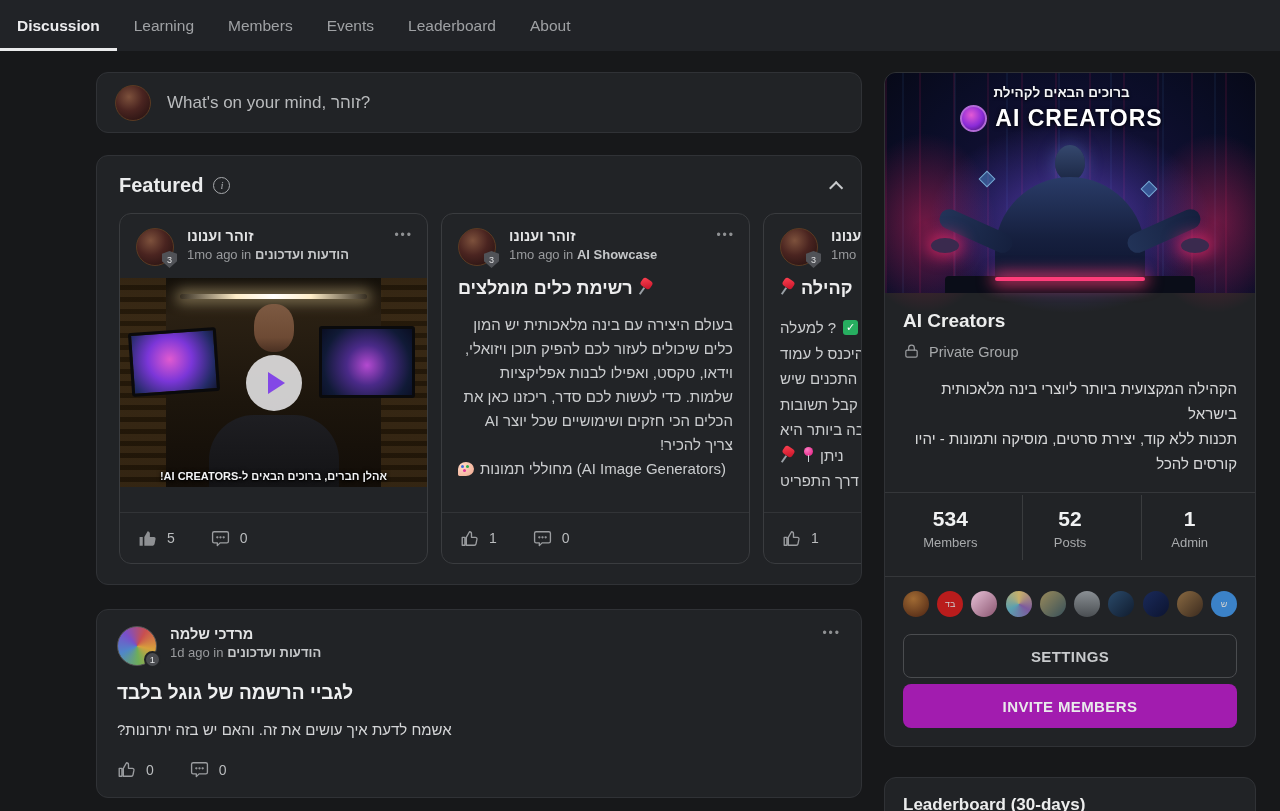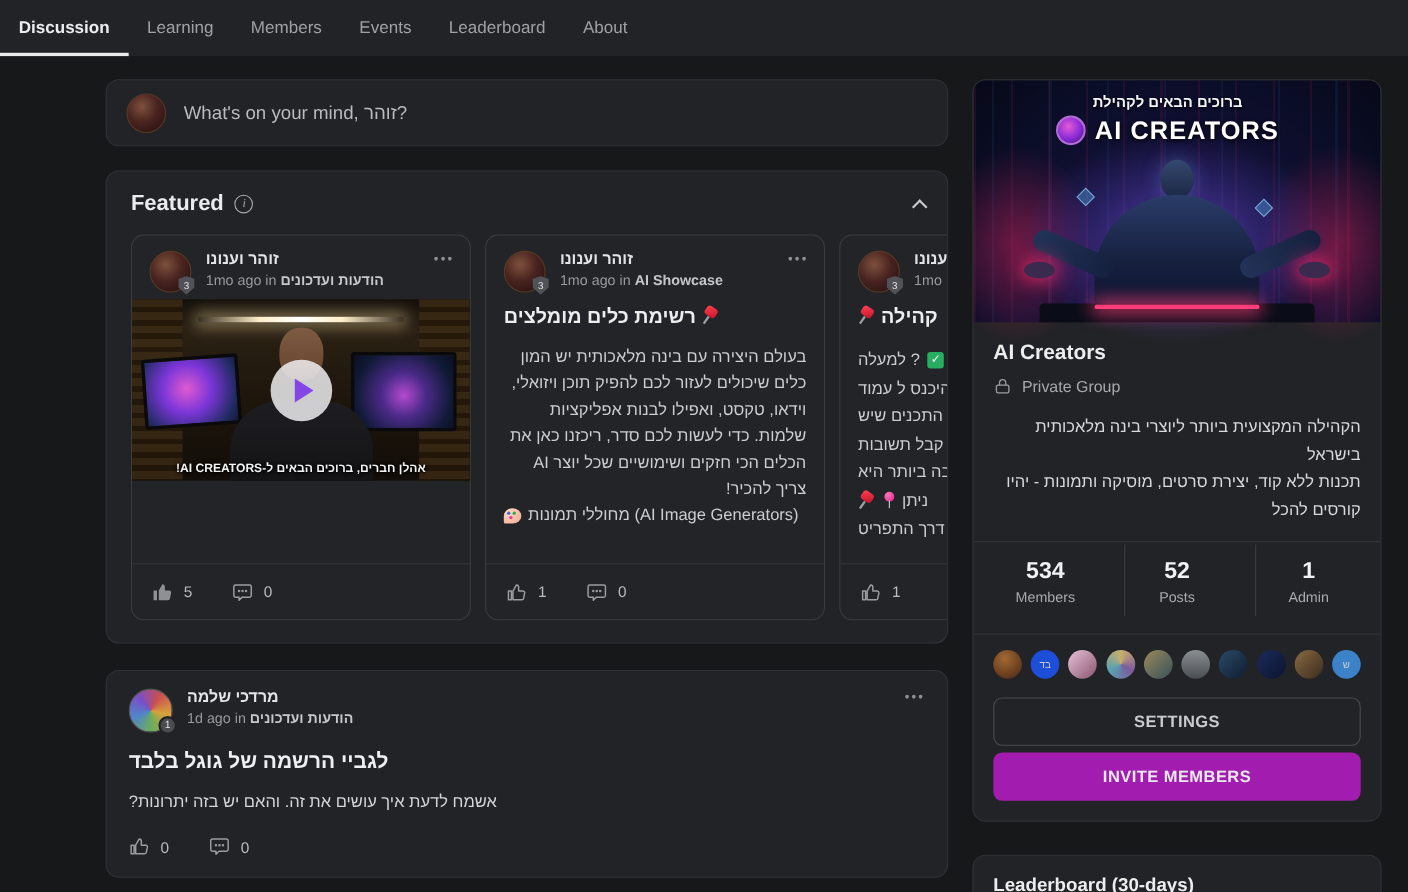--- a/index.html
+++ b/index.html
@@ -78,21 +78,21 @@
   .em-rpin { width:10px; height:16px; position:relative; }
   .em-rpin::before { content:""; position:absolute; left:1px; top:0; width:9px; height:9px;
     background:radial-gradient(circle at 35% 30%,#ff7ac2,#e0187e); border-radius:50%; }
   .em-rpin::after { content:""; position:absolute; left:4.5px; top:8px; width:1.5px; height:7px; background:#c9ced4; }
   .em-palette { width:16px; height:14px; background:radial-gradient(circle at 30% 30%,#ffd9c4,#f0a890);
     border-radius:50% 50% 50% 10%; position:relative; }
   .em-palette::before { content:""; position:absolute; left:3px; top:3px; width:3px; height:3px;
     border-radius:50%; background:#3f67d8; box-shadow:5px 0 0 #2fae4f, 2px 4px 0 #e0389a; }
 
   
-  .thumb { position:relative; height:165px; margin-top:6px; overflow:hidden;
+  .thumb { position:relative; height:209px; margin-top:12px; overflow:hidden;
     background:linear-gradient(180deg,#14100a 0%,#2a2013 18%,#1c150c 60%,#120d08 100%);padding-left:48px; }
   .wood { position:absolute; top:0; bottom:0; width:46px;
     background:repeating-linear-gradient(180deg,#3c2b15 0 7px,#241808 7px 12px); opacity:.8; }
   .wood.l { left:0; } .wood.r { right:0; }
   .ceillight { position:absolute; top:16px; left:60px; right:60px; height:5px; border-radius:3px;
     background:linear-gradient(90deg,rgba(255,240,200,.1),#ffeec9 30%,#fff 50%,#ffeec9 70%,rgba(255,240,200,.1));
     box-shadow:0 0 14px 4px rgba(255,230,170,.45); }
   .monitor { position:absolute; border:3px solid #0a0a0c; border-radius:3px; }
   .mon-l { left:10px; top:52px; width:88px; height:64px; transform:rotate(-4deg);
     background:radial-gradient(circle at 45% 45%,#e05ad0 0%,#7b36d8 40%,#232b66 80%,#141834 100%); }
@@ -181,21 +181,21 @@
   .g-desc { margin-top:16px; font-size:15px; line-height:25px; color:#d8d9da; white-space:pre-line; }
   .hr { border-top:1px solid #35373a; margin:16px -18px 0; }
   .stats { display:flex; margin-top:2px;gap:24px; }
   .stat { flex:1; text-align:center; padding:12px 0 10px; }
   .stat + .stat { border-left:1px solid #3a3c3e; }
   .stat-v { font-size:21px; font-weight:700; color:#f0f1f2; }
   .stat-l { font-size:13px; color:#a8aaac; margin-top:4px; }
   .avrow { display:flex; justify-content:space-between; margin-top:14px; }
   .avrow .avatar { width:26px; height:26px; font-size:9px; color:#cdcfd1; display:flex;
     align-items:center; justify-content:center; cursor:pointer; }
-  .a1{background:radial-gradient(circle at 40% 30%,#a06a33,#4a2313);} .a2{background:#1d4ed8;}
+  .a1{background:radial-gradient(circle at 40% 30%,#a06a33,#4a2313);} .a2{background:#b91c1c;}
   .a3{background:linear-gradient(135deg,#e8c2d8,#8a5570);} .a4{background:conic-gradient(#c8b06a,#7c5a9e,#5aa0b0,#c8b06a);}
   .a5{background:linear-gradient(135deg,#9a8a5a,#37505a);} .a6{background:linear-gradient(180deg,#8a8f94,#4a4e52);}
   .a7{background:linear-gradient(135deg,#2a4a6a,#101c2e);} .a8{background:linear-gradient(135deg,#1a2a5a,#0c1430);}
   .a9{background:linear-gradient(135deg,#8a6a42,#3a2a1e);} .a10{background:#3b82c8; font-size:11.5px; color:#fff;}
   .btn { height:44px; border-radius:8px; display:flex; align-items:center; justify-content:center;
     font-size:15px; font-weight:700; letter-spacing:.4px; cursor:pointer; }
   .btn-settings { margin-top:17px; border:1px solid #4a4c4f; color:#c9cbcd; background:transparent; }
   .btn-invite { margin-top:6px; background:#a21caf; color:#e9eaeb; }
   .leader-card { margin-top:30px; padding:17px 18px; }
   .leader-title { font-size:17px; font-weight:700; color:#eceded; }

